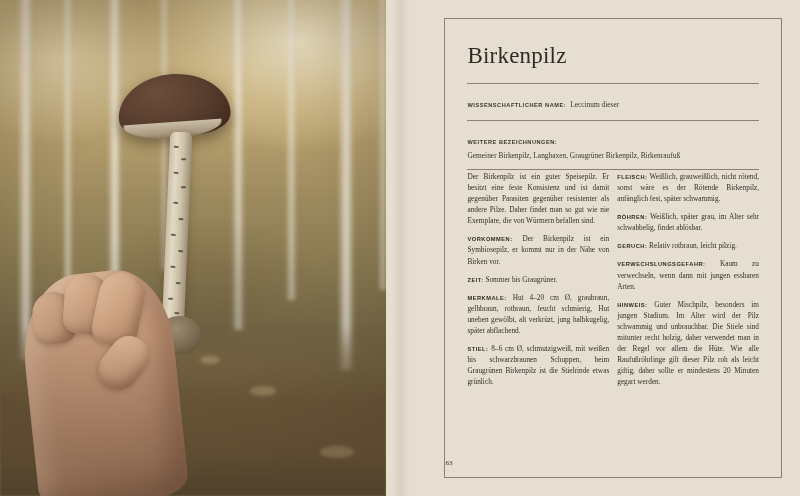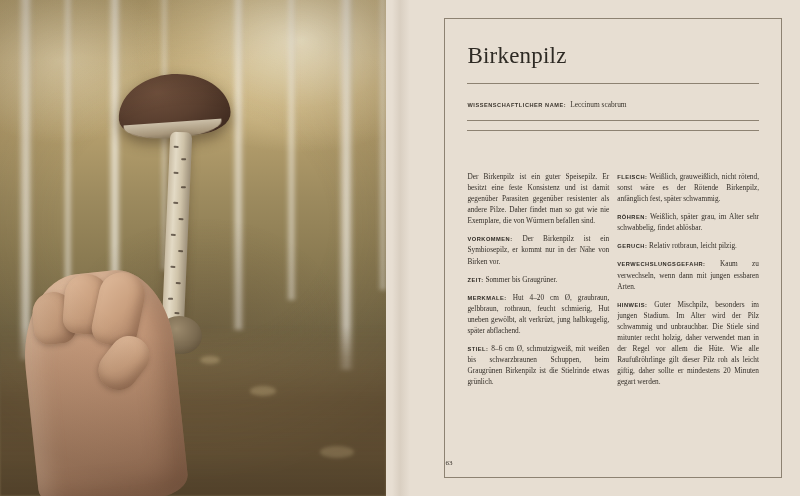--- a/index.html
+++ b/index.html
@@ -328,24 +328,28 @@
 
   <div class="page-right">
     <div class="frame">
       <div class="inner">
 
         <h1 class="title">Birkenpilz</h1>
         <div class="rule"></div>
 
         <div class="meta-block">
           <span class="meta-label">WISSENSCHAFTLICHER NAME:</span>
-          <span class="meta-value">Leccinum scabrum</span>
+          <span class="meta-value">Leccinum dieser</span>
         </div>
         <div class="rule"></div>
 
+        <div class="meta-block">
+          <span class="meta-label">WEITERE BEZEICHNUNGEN:</span>
+          <span class="meta-value block">Gemeiner Birkenpilz, Langhaxen, Graugrüner Birkenpilz, Birkenraufuß</span>
+        </div>
         <div class="rule"></div>
 
         <div class="columns">
 
           <div class="col">
             <p><span>Der Birkenpilz ist ein guter Speisepilz. Er besitzt eine feste Konsistenz und ist damit gegenüber Parasiten gegenüber resistenter als andere Pilze. Daher findet man so gut wie nie Exemplare, die von Würmern befallen sind.</span></p>
             <p><span class="term">VORKOMMEN:</span> <span>Der Birkenpilz ist ein Symbiosepilz, er kommt nur in der Nähe von Birken vor.</span></p>
             <p><span class="term">ZEIT:</span> <span>Sommer bis Graugrüner.</span></p>
             <p><span class="term">MERKMALE:</span> <span>Hut 4–20 cm Ø, graubraun, gelbbraun, rotbraun, feucht schmierig, Hut uneben gewölbt, alt verkrüzt, jung halbkugelig, später abflachend.</span></p>
             <p><span class="term">STIEL:</span> <span>8–6 cm Ø, schmutzigweiß, mit weißen bis schwarzbraunen Schuppen, beim Graugrünen Birkenpilz ist die Stielrinde etwas grünlich.</span></p>

